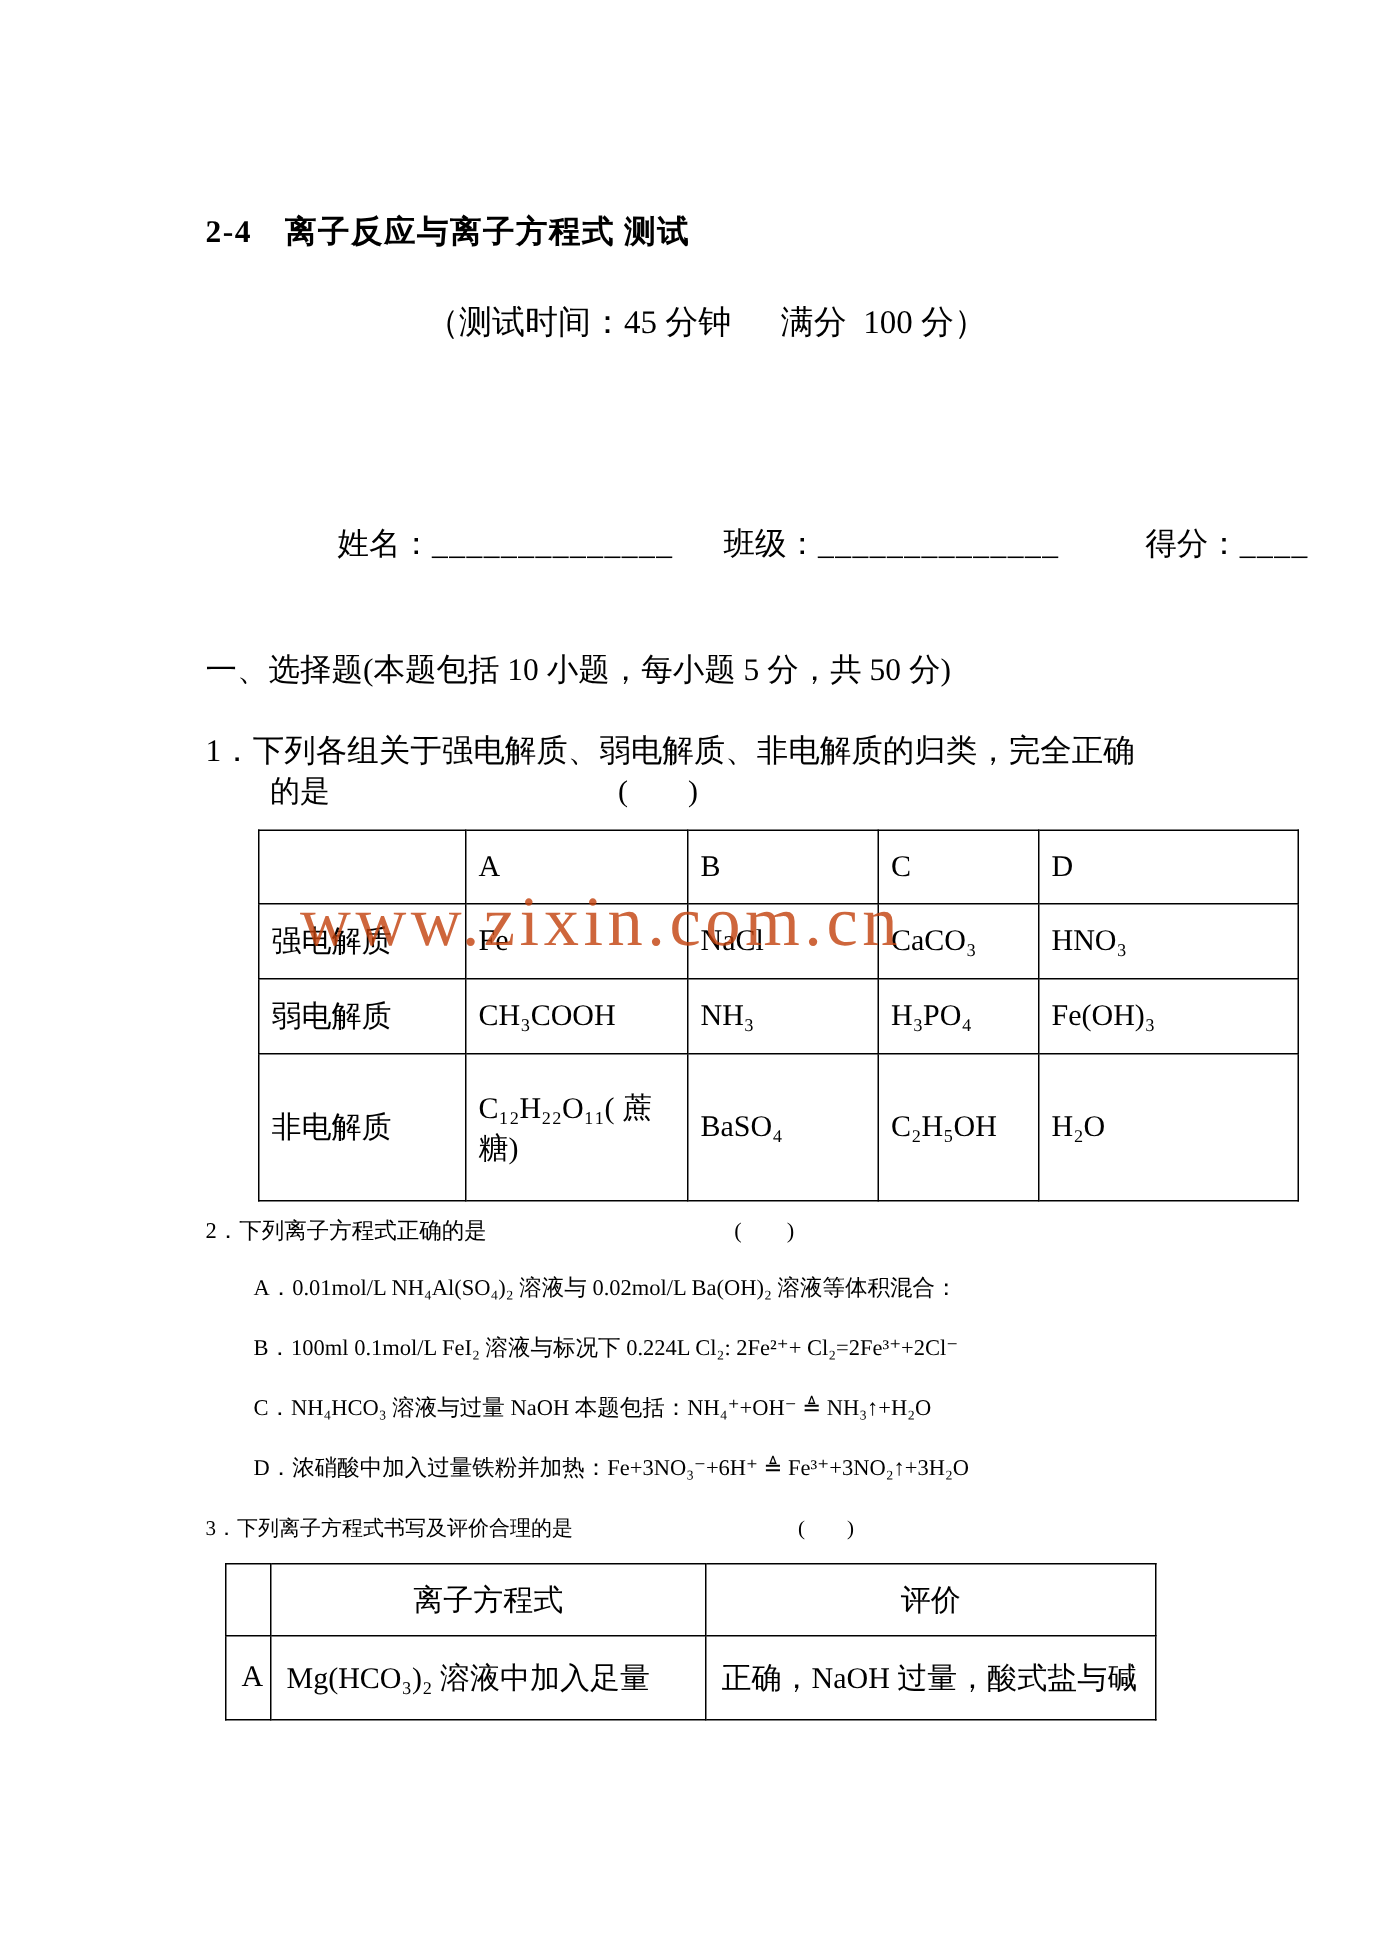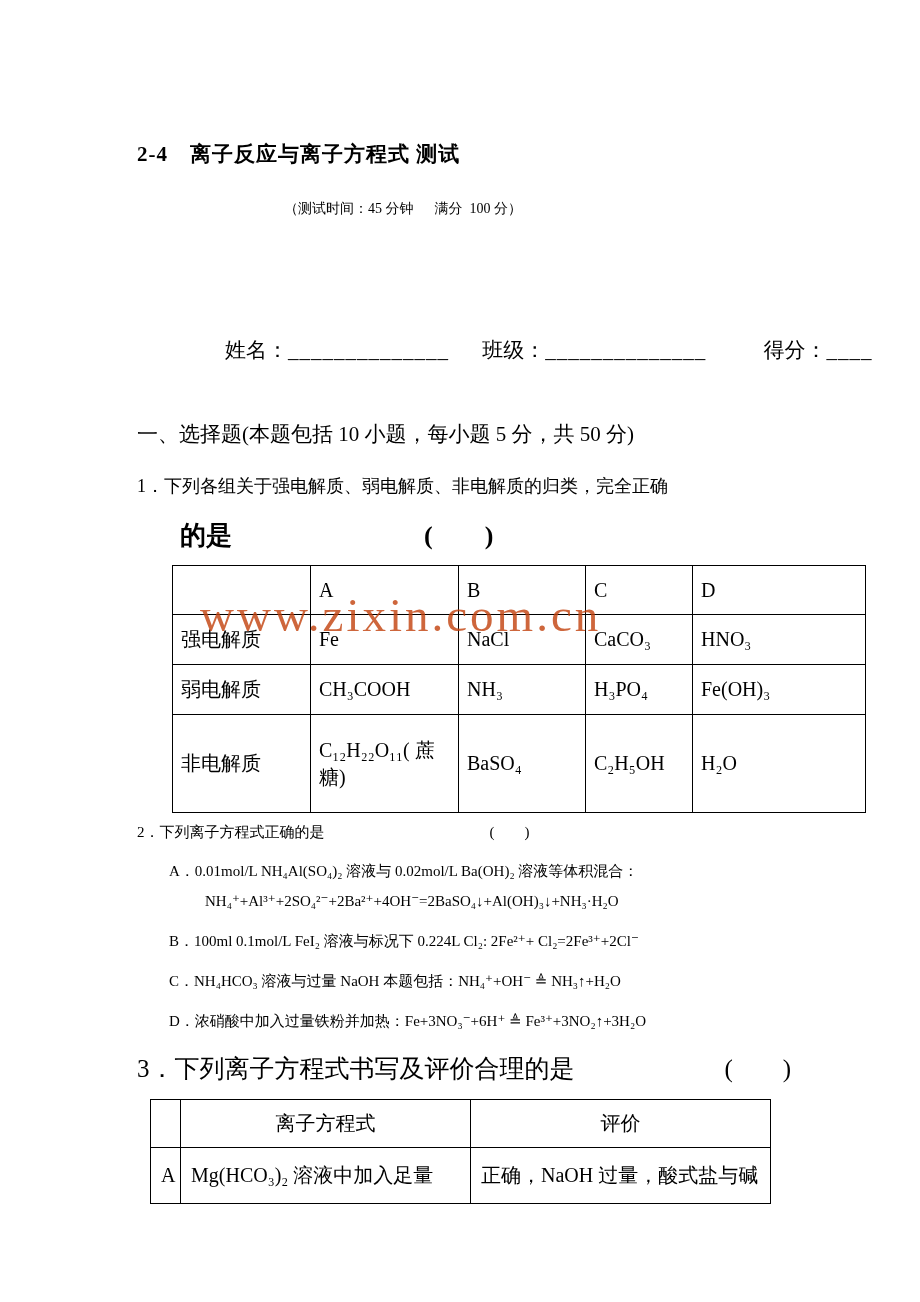--- a/index.html
+++ b/index.html
@@ -5,47 +5,47 @@
   * { margin:0; padding:0; box-sizing:border-box; }
   html,body { background:#ffffff; }
   .page {
     position:relative; width:908px; height:1302px; background:#ffffff;
     color:#000; overflow:hidden;
     font-family:"Liberation Serif","DejaVu Serif",serif;
   }
   .content { position:absolute; left:137px; top:140px; width:745px; }
 
   .title { font-size:21px; font-weight:700; letter-spacing:1px; }
-  .subtitle { font-size:14px; margin:32px 0 0 147px; white-space:pre; }
+  .subtitle { font-size:22px; margin:32px 0 0 147px; white-space:pre; }
 
   .form-line { margin-top:118px; font-size:21px; white-space:nowrap; }
   .form-line .item1 { margin-left:88px; }
   .form-line .item2 { margin-left:28px; }
   .form-line .item3 { margin-left:52px;text-align:right; }
   .blank { letter-spacing:1px; }
 
   .section-heading { margin-top:56px; font-size:21px; }
-  .q1-line1 { margin-top:26px; font-size:18px; }
-  .q1-line2 { margin-top:20px; font-size:26px; padding-left:43px;font-weight:bold; }
+  .q1-line1 { margin-top:26px; font-size:21px; }
+  .q1-line2 { font-size:20px; padding-left:43px; }
   .q1-line2 .bracket { margin-left:192px; white-space:pre; }
 
   table { border-collapse:collapse; table-layout:fixed; }
   td { border:1px solid #000; vertical-align:middle; }
 
   .t1 { margin:12px 0 0 35px; width:693px; font-size:20px; }
   .t1 td { padding:6px 8px; text-align:left; }
   .h49 { height:49px; } .h50 { height:50px; } .h98 { height:98px; }
 
   .q2 { font-size:15px; margin-top:10px; }
   .q2-stem { white-space:nowrap; }
   .q2-stem .bracket { margin-left:165px; white-space:pre; }
   .opt { margin:18px 0 0 32px; line-height:22px; white-space:nowrap; }
   .opt-cont { margin:8px 0 0 68px; line-height:22px; white-space:nowrap; }
 
-  .q3-stem { margin-top:20px; font-size:25px; white-space:nowrap; }
+  .q3-stem { margin-top:20px; font-size:14px; white-space:nowrap; }
   .q3-stem .bracket { margin-left:150px; white-space:pre; }
 
   .t2 { margin:14px 0 0 13px; width:620px; font-size:20px; }
   .t2 td { padding:4px 10px; }
   .tc { text-align:center; }
   .h48 { height:48px; } .h56 { height:56px; }
 
   .watermark {
     position:absolute; left:200px; top:588px;
     font-size:47px; color:#c2410c; opacity:.8; letter-spacing:3px;
@@ -113,21 +113,20 @@
         <td>H₂O</td>
       </tr>
     </tbody>
       </table>
 
     <div class="q2">
       <div class="q2-stem">
         <span>2．下列离子方程式正确的是</span><span class="bracket">(        )</span>
       </div>
       <div class="opt">A．0.01mol/L NH₄Al(SO₄)₂ 溶液与 0.02mol/L Ba(OH)₂ 溶液等体积混合：</div>
-      <div class="opt-cont">NH₄⁺+Al³⁺+2SO₄²⁻+2Ba²⁺+4OH⁻=2BaSO₄↓+Al(OH)₃↓+NH₃·H₂O</div>
       <div class="opt">B．100ml 0.1mol/L FeI₂ 溶液与标况下 0.224L Cl₂: 2Fe²⁺+ Cl₂=2Fe³⁺+2Cl⁻</div>
       <div class="opt">C．NH₄HCO₃ 溶液与过量 NaOH 本题包括：NH₄⁺+OH⁻ ≜ NH₃↑+H₂O</div>
       <div class="opt">D．浓硝酸中加入过量铁粉并加热：Fe+3NO₃⁻+6H⁺ ≜ Fe³⁺+3NO₂↑+3H₂O</div>
     </div>
 
     <div class="q3-stem">
       <span>3．下列离子方程式书写及评价合理的是</span><span class="bracket">(        )</span>
     </div>
 
     <table class="t2">

